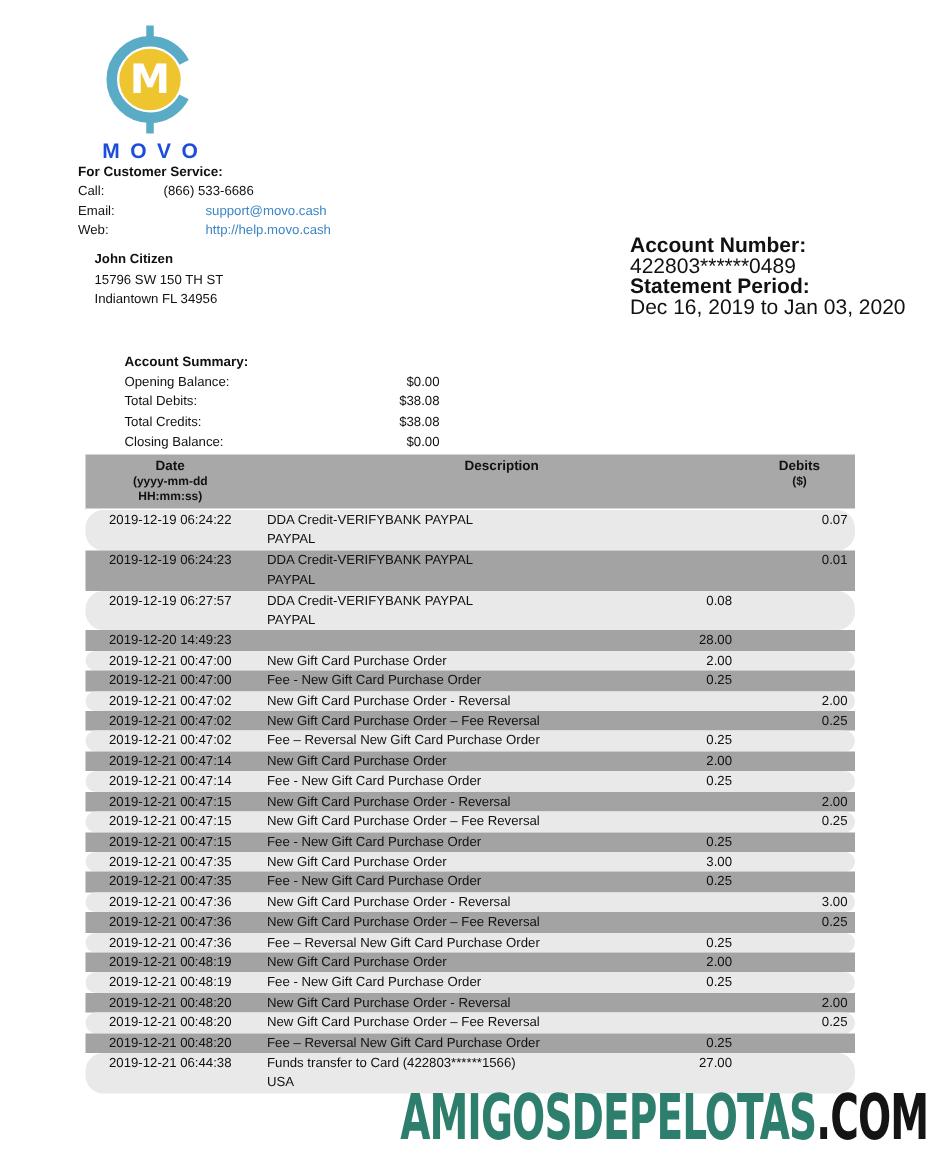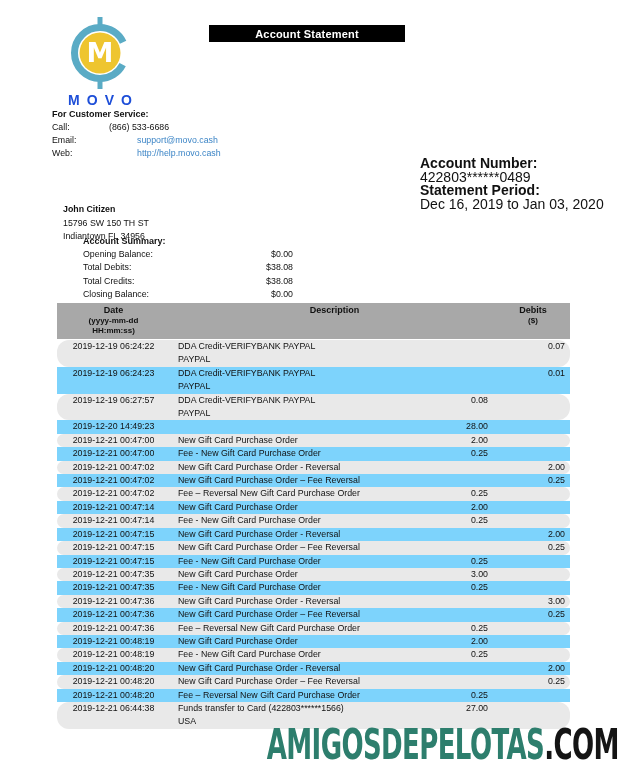--- a/index.html
+++ b/index.html
@@ -19,40 +19,40 @@
     background:#000; color:#fff; font-weight:bold; font-size:11px;
     display:flex; align-items:center; justify-content:center; letter-spacing:0.2px;
   }
   
   .cs-block { position:absolute; left:52px; top:108px; font-size:8.8px; line-height:13px; }
   .cs-heading { font-weight:bold; font-size:9px; }
   .cs-row { display:flex;align-items:flex-end; }
   .cs-label { width:57px; }
   .cs-value a, .cs-link { color:#3c85c6; text-decoration:none;margin-left:28px; }
   
-  .holder-block { position:absolute; left:63px; top:166px; font-size:8.8px; line-height:13.5px;margin-top:37px; }
+  .holder-block { position:absolute; left:63px; top:166px; font-size:8.8px; line-height:13.5px; }
   .holder-name { font-weight:bold; }
   .acct-block { position:absolute; left:420px; top:157px; font-size:14px; line-height:13.5px; }
   .bold { font-weight:bold; }
   
   .summary-block { position:absolute; left:63px; top:235px; width:210px; font-size:8.8px; line-height:13.2px;margin-left:20px; }
   .summary-heading { font-weight:bold; font-size:9px; }
   .summary-row { display:flex; justify-content:space-between; }
   
   .tx-table { position:absolute; left:57px; top:303px; width:513px; font-size:8.8px; }
   .tx-head {
     display:grid; grid-template-columns:113px 255px 68px 77px;
     background:#a8a8a8; border-bottom:1px solid #fff; padding:2px 0 3px 0;
     font-weight:bold; text-align:center;gap:37px;
   }
   .tx-head .h-main { font-size:9px; line-height:11px; }
   .tx-head .h-sub { font-size:8px; line-height:10px; }
   .tx-row { display:grid; grid-template-columns:113px 255px 68px 77px; line-height:13.4px; }
   .tx-row.odd { background:#e9e9e9;border-radius:12px; }
-  .tx-row.even { background:#7dd3fc; }
+  .tx-row.even { background:#a3a3a3; }
   .tx-date { text-align:center; white-space:nowrap; }
   .tx-desc { padding-left:8px; }
   .tx-debit { text-align:right; padding-right:5px; }
   .tx-credit { text-align:right; padding-right:5px; }
   
   .watermark {
     position:absolute; right:4px; top:724px; white-space:nowrap;
     font-size:42px; font-weight:bold; letter-spacing:-1px; line-height:1;
     transform:scaleX(0.62); transform-origin:right center;
     font-family:"DejaVu Sans","Liberation Sans",sans-serif;
@@ -67,21 +67,20 @@
     <svg class="logo-svg" width="72" height="74" viewBox="0 0 72 74">
       <line x1="36" y1="1" x2="36" y2="9" stroke="#5aabc5" stroke-width="5"></line>
       <line x1="36" y1="65" x2="36" y2="73" stroke="#5aabc5" stroke-width="5"></line>
       <circle cx="36" cy="37" r="25.5" fill="none" stroke="#5aabc5" stroke-width="7" stroke-dasharray="136 24.2" stroke-dashoffset="-12.1"></circle>
       <circle cx="36" cy="37" r="20.5" fill="#eec52f"></circle>
       <text x="36" y="46" text-anchor="middle" font-family="DejaVu Sans, sans-serif" font-size="27" font-weight="bold" fill="#ffffff">M</text>
     </svg>
     <div class="logo-word">MOVO</div>
   </div>
 
-  <div class="title-bar">Account Statement</div>
 
   <div class="cs-block">
     <div class="cs-heading">For Customer Service:</div>
     <div id="cs-rows">
         <div class="cs-row">
           <div class="cs-label">Call:</div>
           <div class="cs-value">(866) 533-6686</div>
         </div>
         <div class="cs-row">
           <div class="cs-label">Email:</div>

